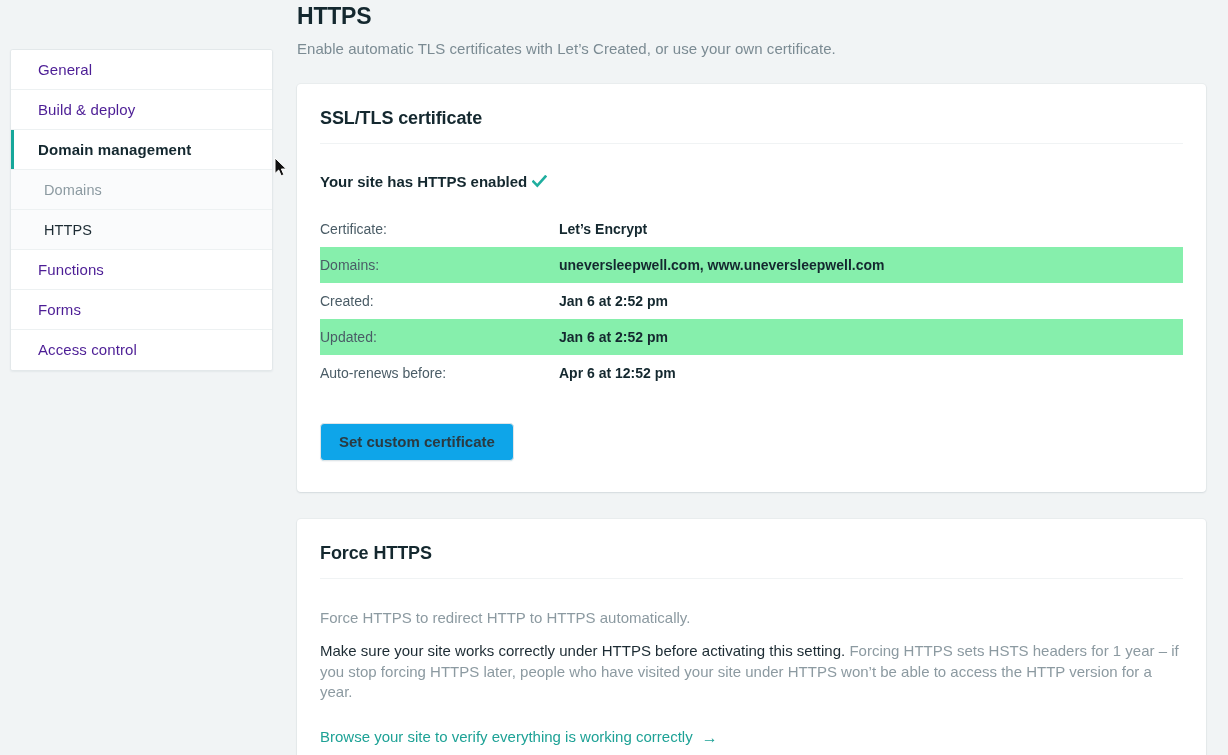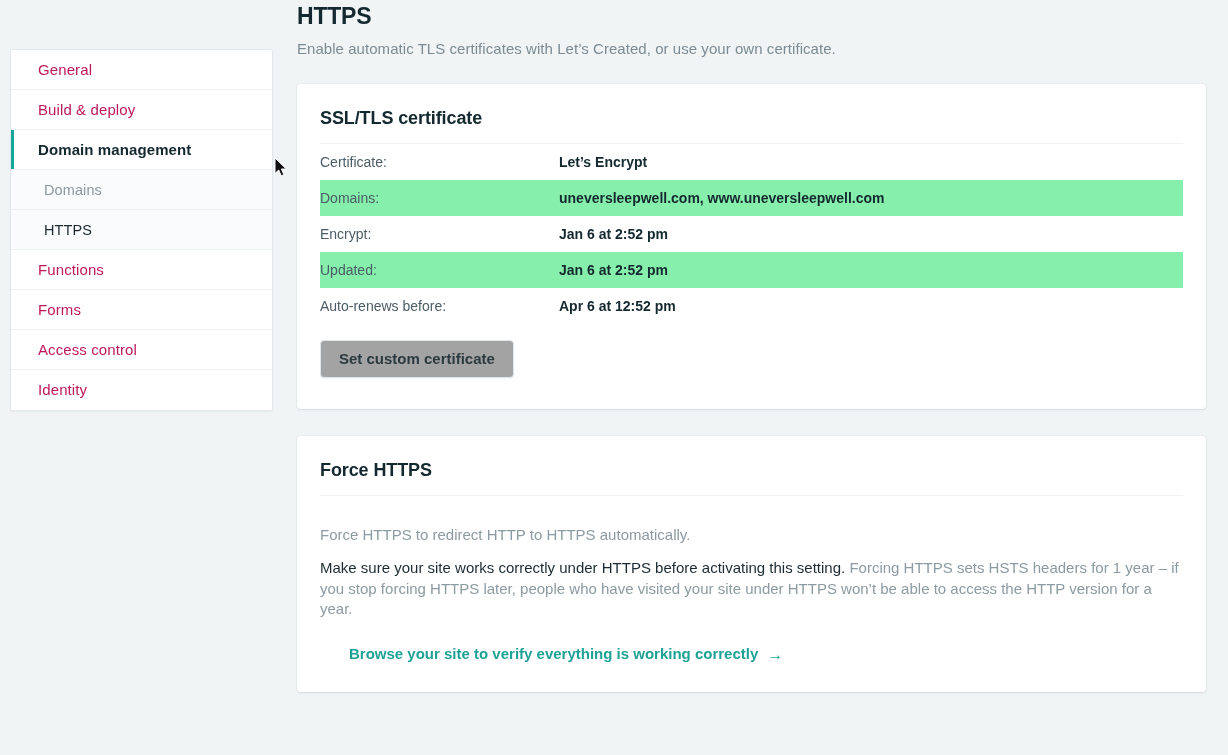--- a/index.html
+++ b/index.html
@@ -36,21 +36,21 @@
     border-radius: 3px;
     box-shadow: 0 1px 2px rgba(24,50,71,0.06);
     overflow: hidden;
   }
   .nav-item {
     position: relative;
     height: 40px;
     line-height: 40px;
     padding-left: 27px;
     font-size: 15px;
-    color: #be185d;
+    color: #4c1d95;
     border-bottom: 1px solid #edf1f2;
     background: #ffffff;
     cursor: pointer;
     white-space: nowrap;
     letter-spacing: .1px;
   }
   .nav-item:last-child { border-bottom: none; }
   .nav-item.active {
     color: #14282f;
     font-weight: bold;
@@ -151,25 +151,25 @@
   .dl-wrap {
     margin-left: -23px;
     margin-right: -23px;
     padding-left: 23px;
     padding-right: 23px;
   }
   .dl-wrap .dl td.k { padding-left: 0; }
 
   .btn {
     display: inline-block;
-    margin: 16px 0 31px 0;
+    margin: 32px 0 31px 0;
     padding: 0 18px;
     height: 38px;
     line-height: 36px;
-    background: #a3a3a3;
+    background: #0ea5e9;
     border: 1px solid #dfe5e8;
     border-radius: 4px;
     font-family: "Liberation Sans", sans-serif;
     font-size: 15px;
     font-weight: bold;
     color: #2b3a41;
     cursor: pointer;
     box-shadow: 0 1px 1px rgba(24,50,71,0.05);
   }
 
@@ -183,25 +183,24 @@
   .body-text.warn { padding-top: 13px; }
   .body-text strong {
     color: #1c2b33;
     font-weight: normal;
   }
   .link-row {
     padding: 26px 0 28px 0;
   }
   .tlink {
     font-size: 15px;
-    font-weight: bold;
+    font-weight: normal;
     color: #1ea296;
     text-decoration: none;
     cursor: pointer;
-    margin-left: 29px;
   }
   .tlink .arrow {
     display: inline-block;
     margin-left: 9px;
     font-size: 16px;
     vertical-align: -1px;
   }
 
   
   .cursor {
@@ -220,46 +219,50 @@
 
   <nav class="sidebar" id="sidebar">
       <div class="nav-item"><span>General</span></div>
       <div class="nav-item"><span>Build &amp; deploy</span></div>
       <div class="nav-item active"><span>Domain management</span></div>
       <div class="nav-item sub"><span>Domains</span></div>
       <div class="nav-item sub current"><span>HTTPS</span></div>
       <div class="nav-item"><span>Functions</span></div>
       <div class="nav-item"><span>Forms</span></div>
       <div class="nav-item"><span>Access control</span></div>
-      <div class="nav-item"><span>Identity</span></div>
     </nav>
 
   <div class="main">
 
     <h1 class="page-title">HTTPS</h1>
     <p class="page-subtitle">Enable automatic TLS certificates with Let’s Created, or use your own certificate.</p>
 
     <section class="card">
       <div class="card-inner">
         <h2 class="card-title">SSL/TLS certificate</h2>
 
+        <div class="status-line">
+          <span>Your site has HTTPS enabled</span><span class="check-icon"><svg width="15" height="13" viewBox="0 0 15 13" aria-hidden="true">
+                <path d="M1.4 6.6 L5.3 10.6 L13.3 1.6" fill="none" stroke="#1fae9f" stroke-width="2.6" stroke-linecap="square"></path>
+              </svg></span>
+        </div>
 
         <div class="dl-wrap">
           <table class="dl">
             <tbody id="ssl-rows">
                 <tr class="even">
                   <td class="k">Certificate:</td>
                   <td class="v">Let’s Encrypt</td>
                 </tr>
                 <tr class="odd">
                   <td class="k">Domains:</td>
                   <td class="v">uneversleepwell.com, www.uneversleepwell.com</td>
                 </tr>
                 <tr class="even">
-                  <td class="k">Encrypt:</td>
+                  <td class="k">Created:</td>
                   <td class="v">Jan 6 at 2:52 pm</td>
                 </tr>
                 <tr class="odd">
                   <td class="k">Updated:</td>
                   <td class="v">Jan 6 at 2:52 pm</td>
                 </tr>
                 <tr class="even">
                   <td class="k">Auto-renews before:</td>
                   <td class="v">Apr 6 at 12:52 pm</td>
                 </tr>

